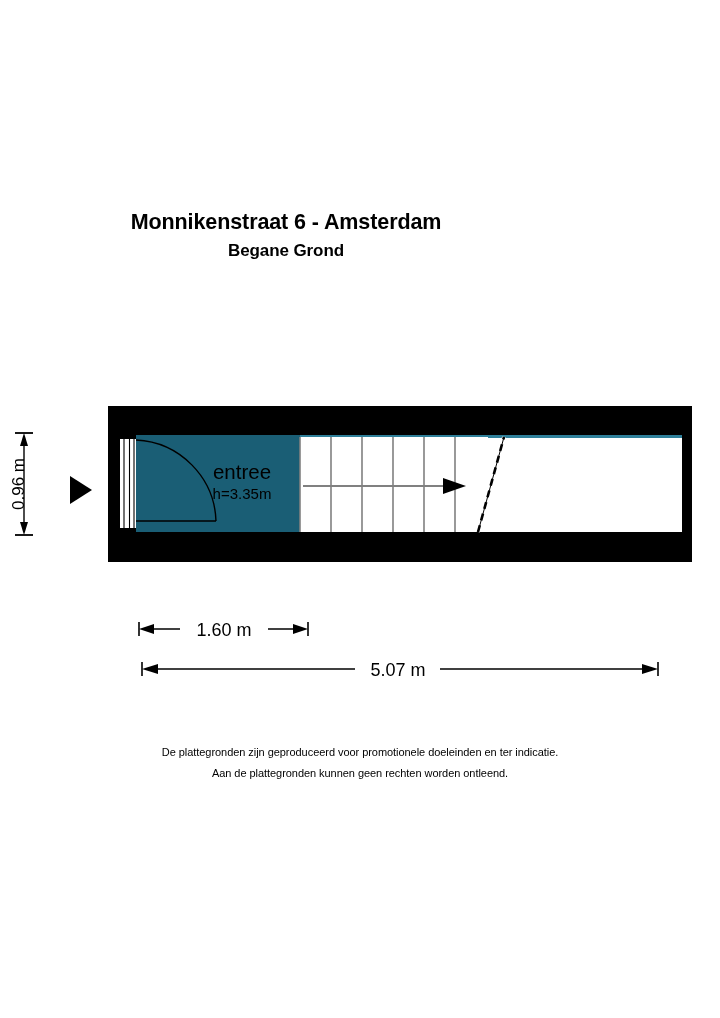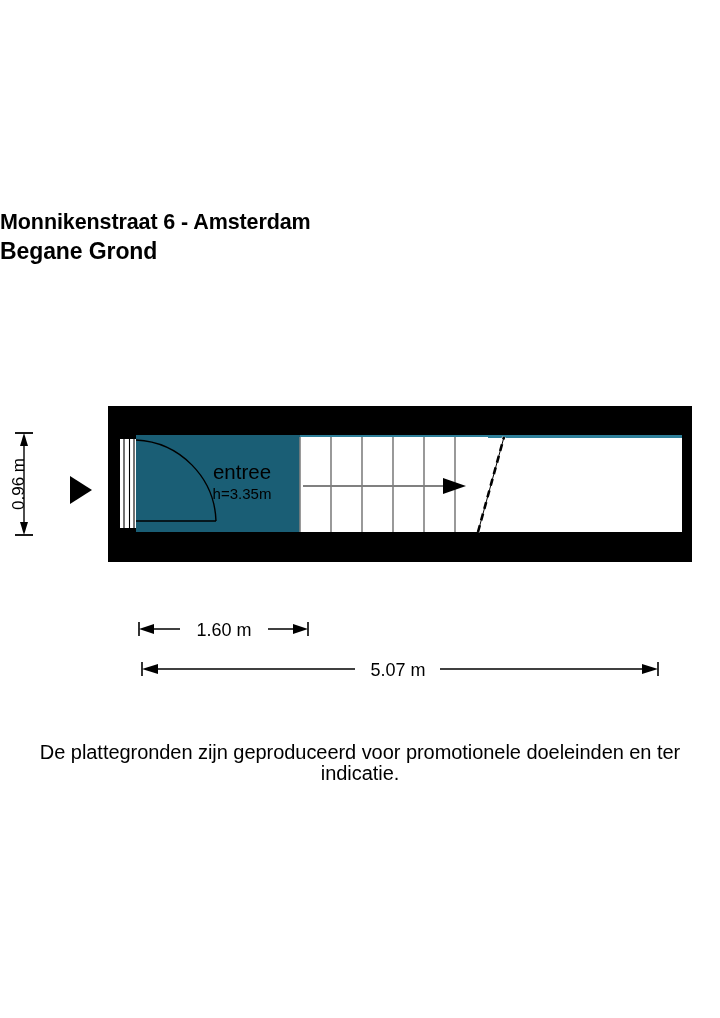--- a/index.html
+++ b/index.html
@@ -15,30 +15,30 @@
     color: #000000;
     overflow: hidden;
   }
 
   
   .title-block {
     position: absolute;
     left: 0;
     top: 208px;
     width: 572px;
-    text-align: left;
+    text-align: center;
   }
   .title-line-1 {
     font-size: 21.5px;
     font-weight: bold;
     letter-spacing: -0.1px;
     line-height: 28px;
   }
   .title-line-2 {
-    font-size: 23px;
+    font-size: 17px;
     font-weight: bold;
     letter-spacing: -0.1px;
     line-height: 30px;
   }
 
   
   .plan {
     position: absolute;
     left: 0;
     top: 0;
@@ -49,21 +49,21 @@
 
   
   .footer {
     position: absolute;
     left: 0;
     top: 742px;
     width: 720px;
     text-align: center;
   }
   .footer div {
-    font-size: 20px;
+    font-size: 11px;
     line-height: 20.5px;
     letter-spacing: -0.05px;
   }
 </style>
 </head>
 <body>
 
 <div class="title-block">
   <div class="title-line-1">Monnikenstraat 6 - Amsterdam</div>
   <div class="title-line-2">Begane Grond</div>
@@ -134,13 +134,14 @@
 
   <text x="24" y="484" text-anchor="middle" fill="#000000" font-family="Liberation Sans, sans-serif" font-size="17px" transform="rotate(-90 24 484)">0.96 m</text>
 
   <text x="224" y="636" text-anchor="middle" fill="#000000" font-family="Liberation Sans, sans-serif" font-size="18px">1.60 m</text>
 
   <text x="398" y="676" text-anchor="middle" fill="#000000" font-family="Liberation Sans, sans-serif" font-size="18px">5.07 m</text>
 </svg>
 
 <div class="footer">
   <div>De plattegronden zijn geproduceerd voor promotionele doeleinden en ter indicatie.</div>
+  <div>Aan de plattegronden kunnen geen rechten worden ontleend.</div>
 </div>
 
 </body></html>

